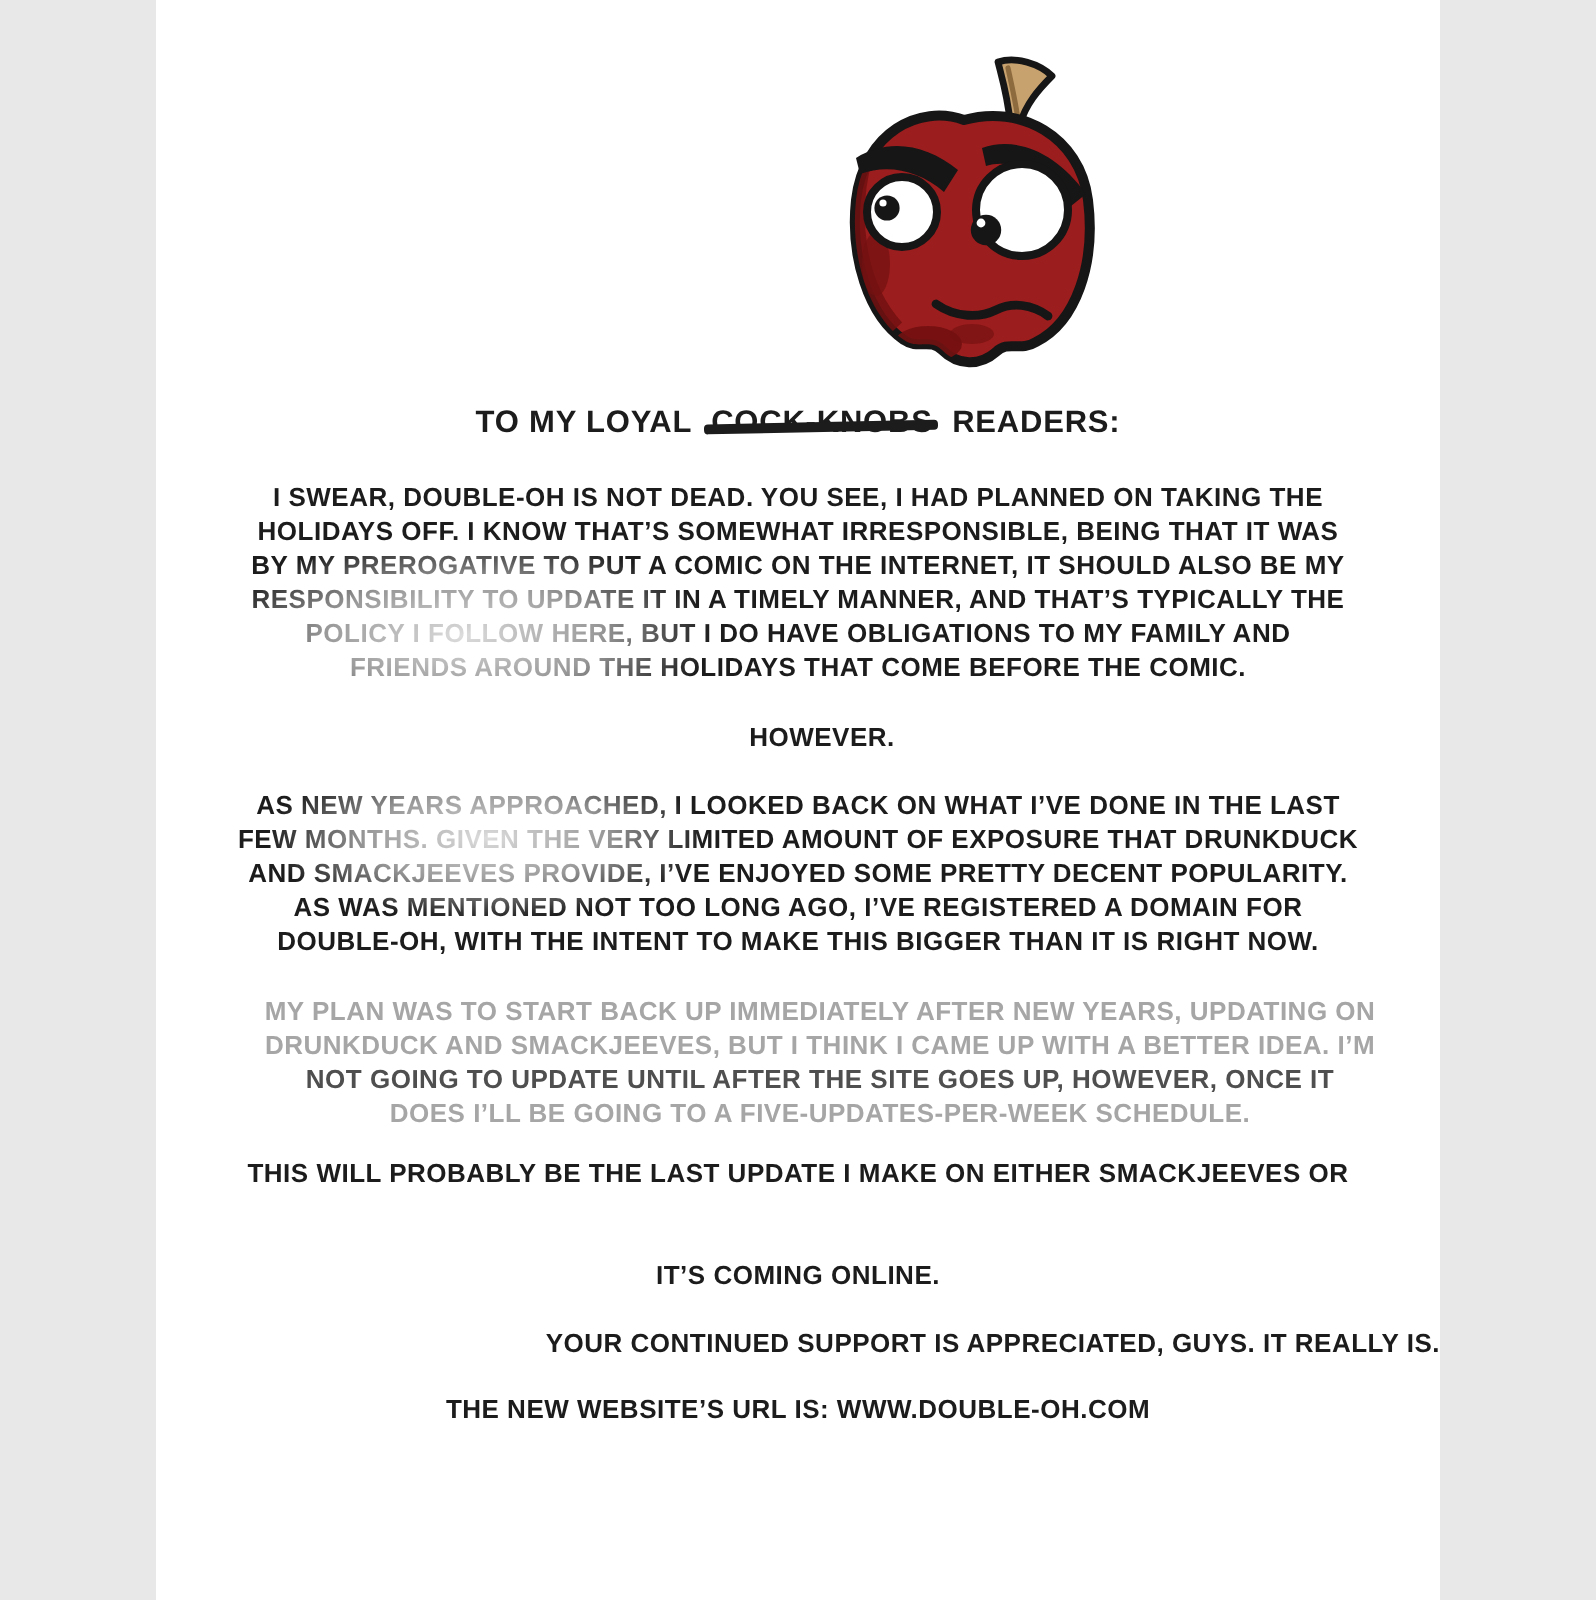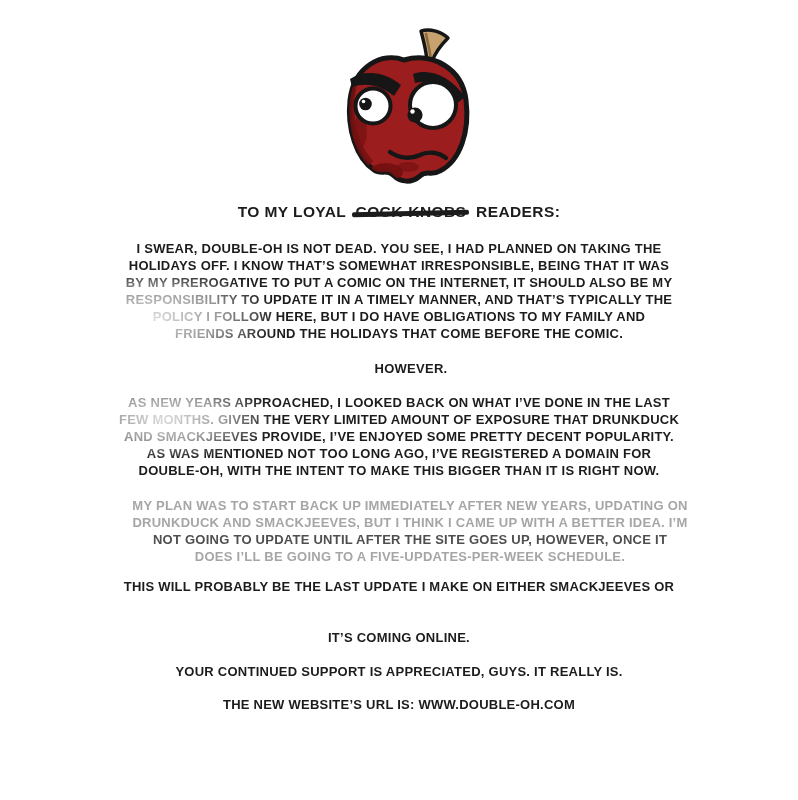--- a/index.html
+++ b/index.html
@@ -3,36 +3,36 @@
 <meta charset="utf-8">
 <style>
   :root{
     --ink:#1c1c1c; --muted_text:#a6a6a6; --muted_text_dark:#4f4f4f;
     --apple_red:#9c1d1d; --apple_shadow:#731111; --apple_outline:#161616;
     --stem_tan:#c8a26e; --stem_shadow:#8d6b3e; --background:#ffffff;
   }
   html,body{margin:0;padding:0;}
   body{background:#e8e8e8;}
   .canvas{
-    position:relative; width:798px; height:800px; margin:0 auto;
+    position:relative; width:642px; height:800px; margin:0 auto;
     background:var(--background); overflow:hidden;
     font-family:"Liberation Sans", sans-serif;
   }
   .apple{ position:absolute; left:338px; top:26px; width:140px; height:164px; }
 
   .textblock{
     position:absolute; left:0; right:0; text-align:center;
     color:var(--ink); font-weight:700; text-transform:uppercase;
     font-size:13px; line-height:17px; letter-spacing:.25px;
   }
   .title{ top:202px; font-size:15.5px; line-height:20px; letter-spacing:.4px; }
   .p1{ top:240px; } .p2{ top:360px;padding-left:24px; } .p3{ top:394px; }
   .p4{ top:497px; color:var(--muted_text);padding-left:22px; }
   .p4 .line-darker{ color:var(--muted_text_dark); }
-  .p5{ top:578px; } .p6{ top:663px; } .p7{ top:696px; }
+  .p5{ top:578px; } .p6{ top:663px;text-align:right; } .p7{ top:696px; }
 
   .struck{ position:relative; display:inline-block; margin:0 5px; }
   .struck::after{
     content:""; position:absolute; left:-3%; right:-3%; top:45%;
     height:5px; background:var(--ink); transform:rotate(-1.2deg); border-radius:2px;
   }
   
   .fade{
     position:absolute; pointer-events:none; z-index:3;
     background:radial-gradient(closest-side, rgba(255,255,255,.85) 0%, rgba(255,255,255,.55) 55%, rgba(255,255,255,0) 100%);

